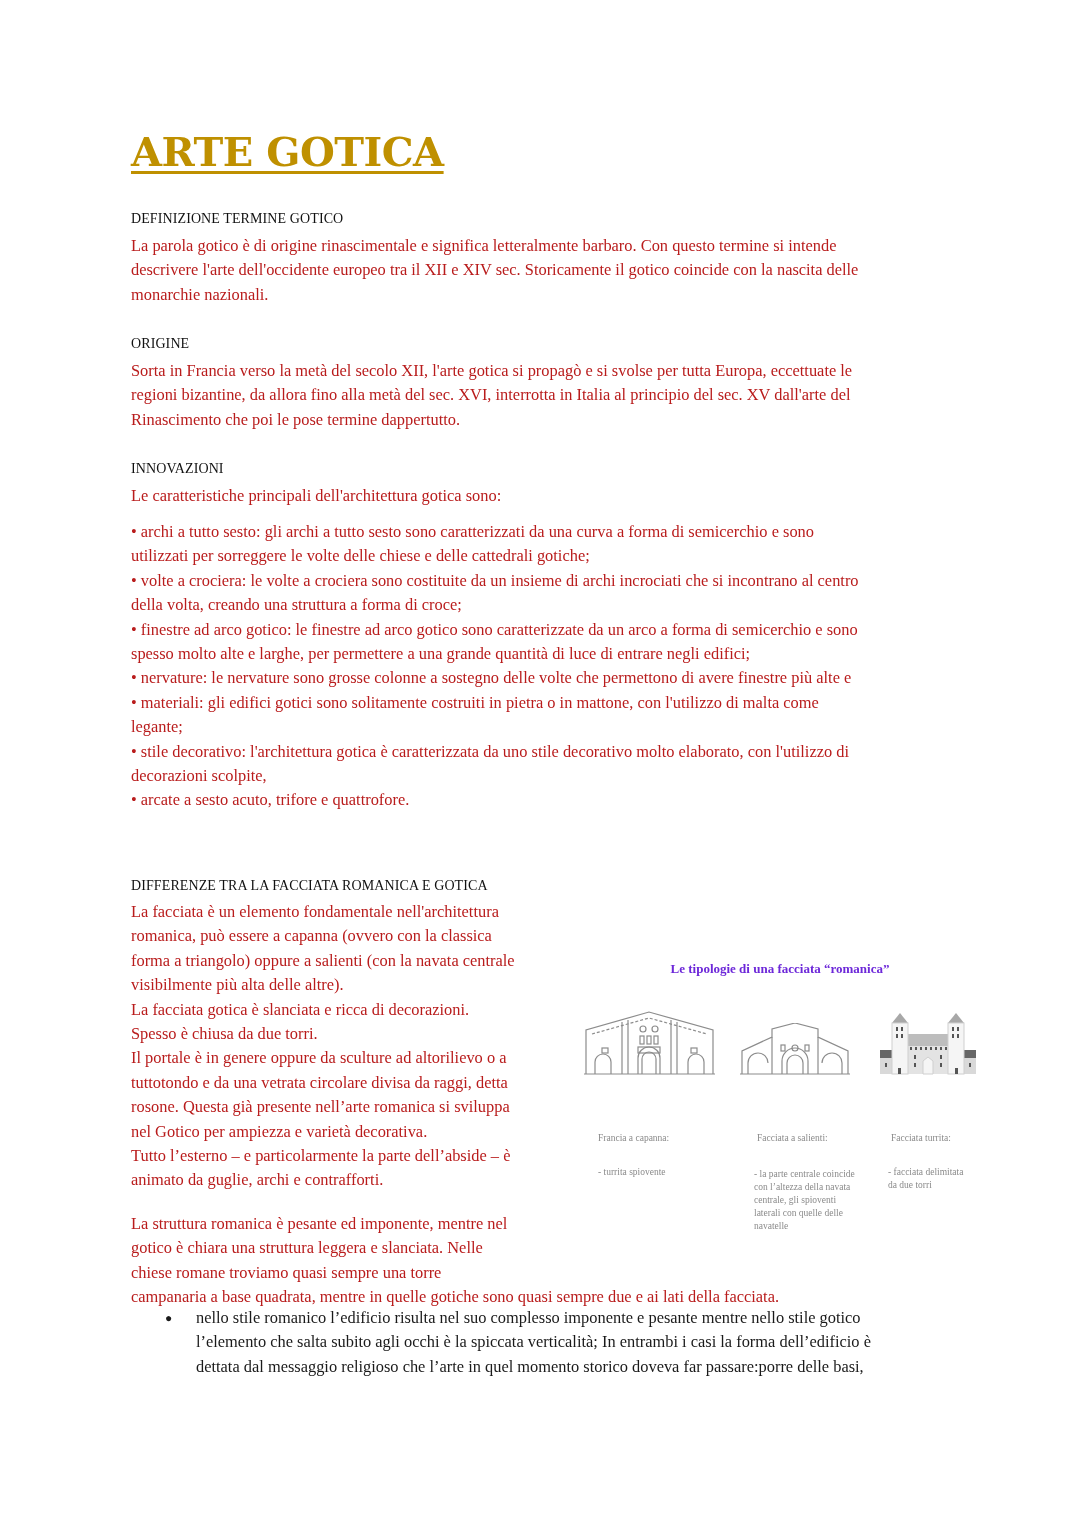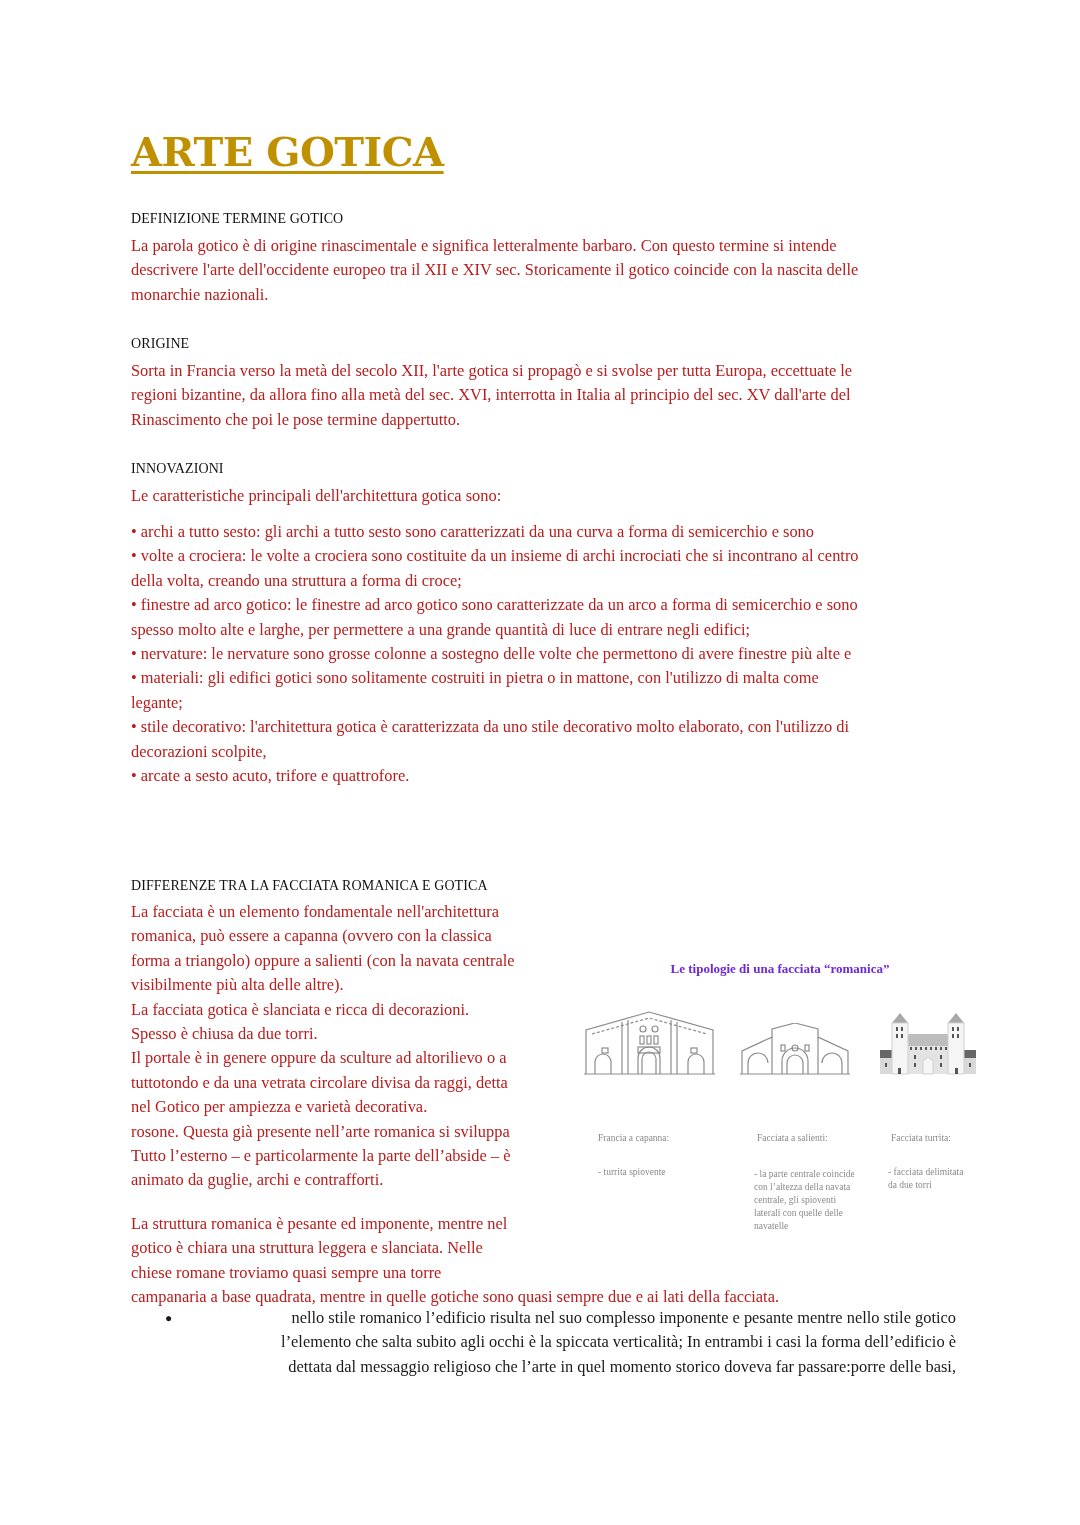--- a/index.html
+++ b/index.html
@@ -10,21 +10,21 @@
              color: #bf9000; text-decoration: underline; text-decoration-thickness: 3px;
              text-underline-offset: 5px; font-family: "DejaVu Serif", "Liberation Serif", serif;
              letter-spacing: -0.5px; font-weight: bold; margin: 0; }
     .h2 { position: absolute; left: 0; font-size: 14px; line-height: 26px; margin: 0;
           font-weight: normal; color: #111; letter-spacing: 0.1px; }
     .p { position: absolute; left: 0; font-size: 16.4px; line-height: 24.4px; margin: 0; color: #b91c1c; }
     .full { width: 820px; }
     .narrow { width: 425px; }
     .dotlist { position: absolute; left: 0; top: 1306px; width: 820px; font-size: 16.4px; line-height: 24.4px; }
     .dotlist .dot { position: absolute; left: 34px; top: 0; font-size: 12px; }
-    .dotlist .txt { position: absolute; left: 65px; top: 0; width: 760px; text-align: right; }
+    .dotlist .txt { position: absolute; left: 65px; top: 0; width: 760px; }
     .figure { position: absolute; left: 580px; top: 955px; width: 400px; height: 285px; }
     .fig-title { position: absolute; left: 0; top: 6px; width: 400px; text-align: center;
                  font-size: 13px; color: #6d28d9; font-weight: bold; }
     .fig-draw { position: absolute; }
     .cap { position: absolute; font-size: 9.5px; line-height: 13px; color: #8a8a8a; }
   </style>
 </head>
 <body>
 
 <div class="page">
@@ -42,20 +42,21 @@
   <div class="p full" style="top:359px">
     <div>Sorta in Francia verso la metà del secolo XII, l'arte gotica si propagò e si svolse per tutta Europa, eccettuate le</div>
     <div>regioni bizantine, da allora fino alla metà del sec. XVI, interrotta in Italia al principio del sec. XV dall'arte del</div>
     <div>Rinascimento che poi le pose termine dappertutto.</div>
   </div>
 
   <h2 class="h2" style="top:456px">INNOVAZIONI</h2>
   <div class="p full" style="top:484px">Le caratteristiche principali dell'architettura gotica sono:</div>
   <div class="p full bullets" style="top:520px">
     <div>• archi a tutto sesto: gli archi a tutto sesto sono caratterizzati da una curva a forma di semicerchio e sono</div>
+    <div>utilizzati per sorreggere le volte delle chiese e delle cattedrali gotiche;</div>
     <div>• volte a crociera: le volte a crociera sono costituite da un insieme di archi incrociati che si incontrano al centro</div>
     <div>della volta, creando una struttura a forma di croce;</div>
     <div>• finestre ad arco gotico: le finestre ad arco gotico sono caratterizzate da un arco a forma di semicerchio e sono</div>
     <div>spesso molto alte e larghe, per permettere a una grande quantità di luce di entrare negli edifici;</div>
     <div>• nervature: le nervature sono grosse colonne a sostegno delle volte che permettono di avere finestre più alte e</div>
     <div>• materiali: gli edifici gotici sono solitamente costruiti in pietra o in mattone, con l'utilizzo di malta come</div>
     <div>legante;</div>
     <div>• stile decorativo: l'architettura gotica è caratterizzata da uno stile decorativo molto elaborato, con l'utilizzo di</div>
     <div>decorazioni scolpite,</div>
     <div>• arcate a sesto acuto, trifore e quattrofore.</div>
@@ -64,22 +65,22 @@
   <h2 class="h2" style="top:873px">DIFFERENZE TRA LA FACCIATA ROMANICA E GOTICA</h2>
   <div class="p narrow" style="top:900px">
     <div>La facciata è un elemento fondamentale nell'architettura</div>
     <div>romanica, può essere a capanna (ovvero con la classica</div>
     <div>forma a triangolo) oppure a salienti (con la navata centrale</div>
     <div>visibilmente più alta delle altre).</div>
     <div>La facciata gotica  è slanciata e ricca di decorazioni.</div>
     <div>Spesso è chiusa da due torri.</div>
     <div>Il portale è in genere oppure da sculture ad altorilievo o a</div>
     <div>tuttotondo e da una vetrata circolare divisa da raggi, detta</div>
+    <div>rosone. Questa già presente nell’arte romanica si sviluppa</div>
     <div>nel Gotico per ampiezza e varietà decorativa.</div>
-    <div>rosone. Questa già presente nell’arte romanica si sviluppa</div>
     <div>Tutto l’esterno – e particolarmente la parte dell’abside – è</div>
     <div>animato da guglie, archi e contrafforti.</div>
   </div>
   <div class="p narrow" style="top:1212px">
     <div>La struttura romanica è pesante ed imponente, mentre nel</div>
     <div>gotico è chiara una struttura leggera e slanciata. Nelle</div>
     <div>chiese romane troviamo quasi sempre una torre</div>
   </div>
   <div class="p full" style="top:1285px">campanaria a base quadrata, mentre in quelle gotiche sono quasi sempre due e ai lati della facciata.</div>
 

